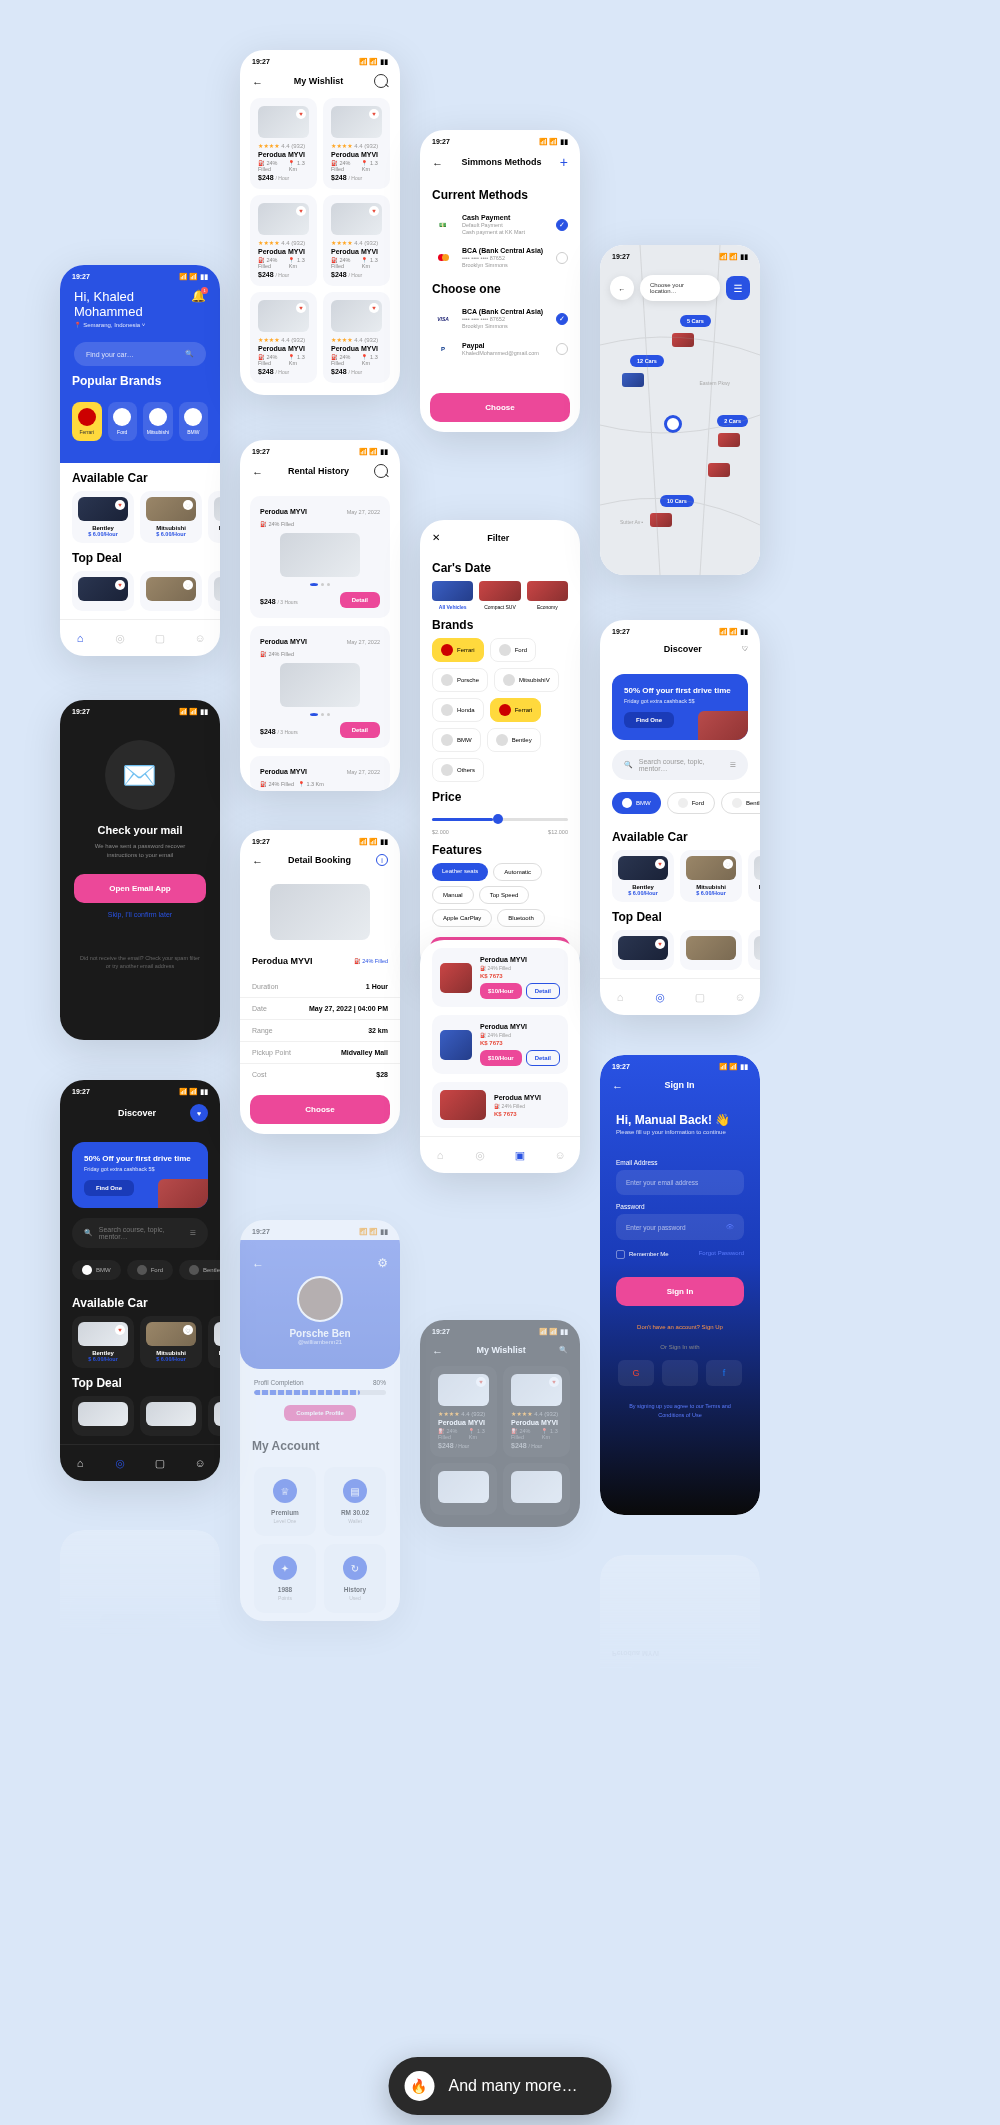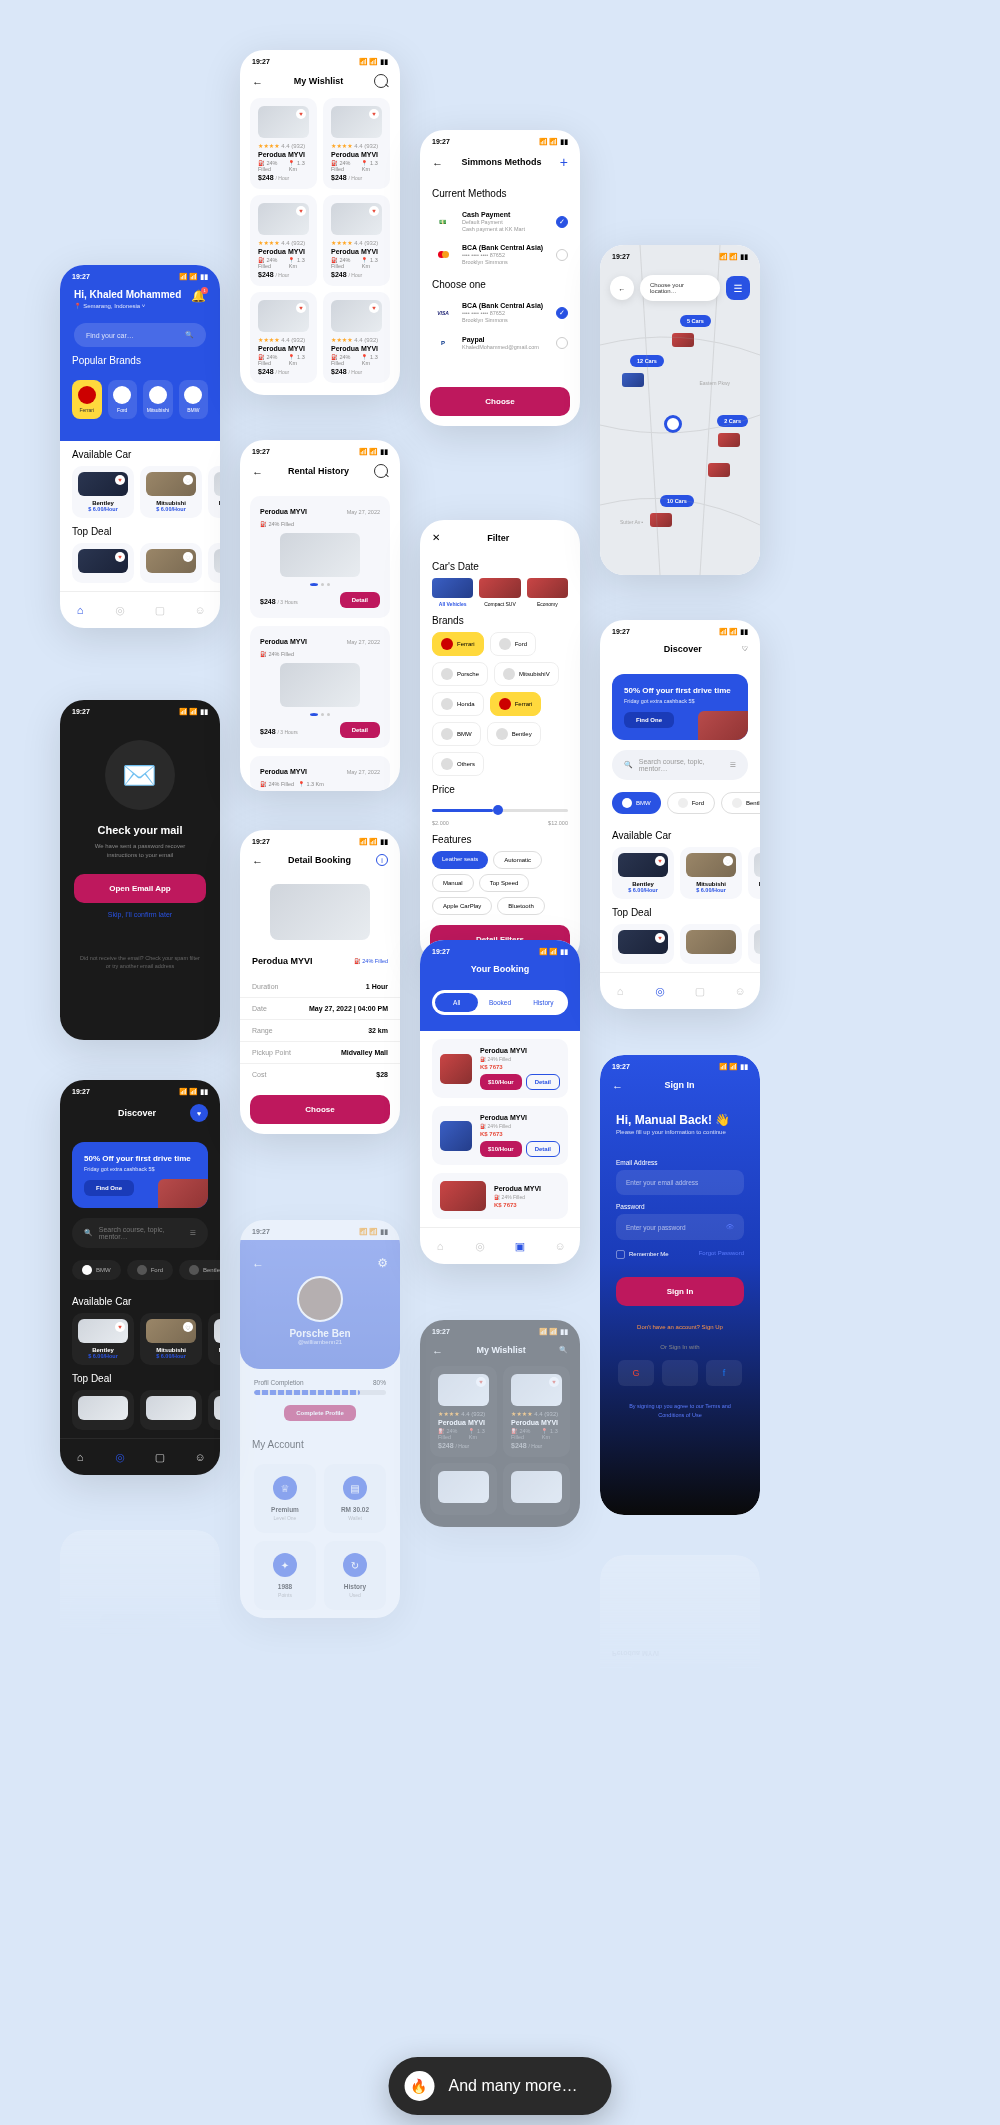--- a/index.html
+++ b/index.html
@@ -18,27 +18,27 @@
 .grid2{display:grid;grid-template-columns:1fr 1fr;gap:6px;padding:0 10px}
 .car-img{width:100%;height:32px;background:linear-gradient(135deg,#d0d5dc,#e8ecf0);border-radius:6px;margin-bottom:4px;position:relative}
 .car-img.sm{height:26px}
 .heart{position:absolute;top:3px;right:3px;width:10px;height:10px;background:#fff;border-radius:50%;display:flex;align-items:center;justify-content:center;color:#e74c3c;font-size:6px}
 .stars{color:#ffa726;font-size:6px}
 .stars span{color:#999;font-size:6px}
 .car-name{font-size:7px;font-weight:600;margin:2px 0}
 .car-meta{font-size:5.5px;color:#888;display:flex;gap:4px}
 .price{font-size:7px;font-weight:700;margin-top:2px}
 .price span{font-size:5px;color:#999;font-weight:400}
-.btn{background:#be185d;color:#fff;border:none;border-radius:10px;padding:10px;font-size:8px;font-weight:600;width:calc(100% - 20px);margin:10px}
+.btn{background:#ec4899;color:#fff;border:none;border-radius:10px;padding:10px;font-size:8px;font-weight:600;width:calc(100% - 20px);margin:10px}
 .btn.sm{padding:5px 12px;font-size:6px;width:auto;border-radius:6px;margin:0}
 .btn.outline{background:transparent;border:1px solid #2952e3;color:#2952e3}
 .chip{padding:5px 10px;border-radius:14px;font-size:6px;display:inline-block;background:#f0f2f7}
 .chip.active{background:#2952e3;color:#fff}
 .chip.bordered{border:1px solid #ddd;background:#fff}
-.section-label{font-size:10px;font-weight:400;padding:8px 12px 6px}
+.section-label{font-size:12px;font-weight:700;padding:8px 12px 6px}
 .row{display:flex;align-items:center;padding:6px 12px;gap:8px}
 .pay-icon{width:22px;height:16px;border-radius:3px;display:flex;align-items:center;justify-content:center;font-size:6px;font-weight:700}
 .pay-info{flex:1}
 .pay-title{font-size:7px;font-weight:600}
 .pay-sub{font-size:5.5px;color:#999;margin-top:1px}
 .radio{width:12px;height:12px;border-radius:50%;border:1px solid #ccc}
 .radio.checked{background:#2952e3;border-color:#2952e3;display:flex;align-items:center;justify-content:center;color:#fff;font-size:7px}
 .search-bar{background:rgba(255,255,255,.15);border-radius:20px;padding:8px 12px;display:flex;align-items:center;gap:6px;color:rgba(255,255,255,.8);font-size:7px;margin-top:10px}
 .search-bar.light{background:#f0f2f7;color:#999}
 .brands{display:flex;gap:6px;padding:8px 12px;overflow:hidden}
@@ -153,21 +153,21 @@
 <div class="canvas">
 
 <div class="phone" style="top:245px;left:60px">
   <div style="background:#2952e3;color:#fff;padding-bottom:14px">
     <div class="status white">
           <span>19:27</span>
           <span>📶 📶 ▮▮</span>
         </div>
     <div style="display:flex;justify-content:space-between;align-items:flex-start;padding:4px 14px">
       <div>
-        <div style="font-size:10px;font-weight:700">Hi, Khaled Mohammed</div>
+        <div style="font-size:13px;font-weight:400">Hi, Khaled Mohammed</div>
         <div style="font-size:6px;opacity:.85;margin-top:2px">📍 Semarang, Indonesia ˅</div>
       </div>
       <div style="position:relative;font-size:12px">🔔<span style="position:absolute;top:-2px;right:-2px;width:7px;height:7px;background:#ff5a5a;border-radius:50%;font-size:4px;display:flex;align-items:center;justify-content:center">1</span></div>
     </div>
     <div class="search-bar" style="margin:10px 14px 0">
       <span>Find your car…</span>
       <span style="margin-left:auto">🔍</span>
     </div>
     <div class="section-label" style="color:#fff">Popular Brands</div>
     <div class="brands">
@@ -682,32 +682,20 @@
     <div class="chip bordered">Automatic</div>
     <div class="chip bordered">Manual</div>
     <div class="chip bordered">Top Speed</div>
     <div class="chip bordered">Apple CarPlay</div>
     <div class="chip bordered">Bluetooth</div>
   </div>
   <button class="btn">Detail Filters</button>
 </div>
 
 <div class="phone" style="top:920px;left:420px">
-  <div class="blue-header">
-    <div class="status white">
-          <span>19:27</span>
-          <span>📶 📶 ▮▮</span>
-        </div>
-    <div class="hdr-title" style="color:#fff;padding:4px 0 6px">Your Booking</div>
-    <div class="seg">
-      <div class="seg-item active">All</div>
-      <div class="seg-item">Booked</div>
-      <div class="seg-item">History</div>
-    </div>
-  </div>
   <div class="book-card">
     <div class="book-img"></div>
     <div class="book-info">
           <div class="book-name">Perodua MYVI</div>
           <div class="book-meta">⛽ 24% Filled</div>
           <div class="book-price">K$ 7673</div>
           <div class="book-btns">
             <button class="btn sm" style="padding:4px 8px">$10/Hour</button>
             <button class="btn sm outline" style="padding:4px 8px">Detail</button>
           </div>

